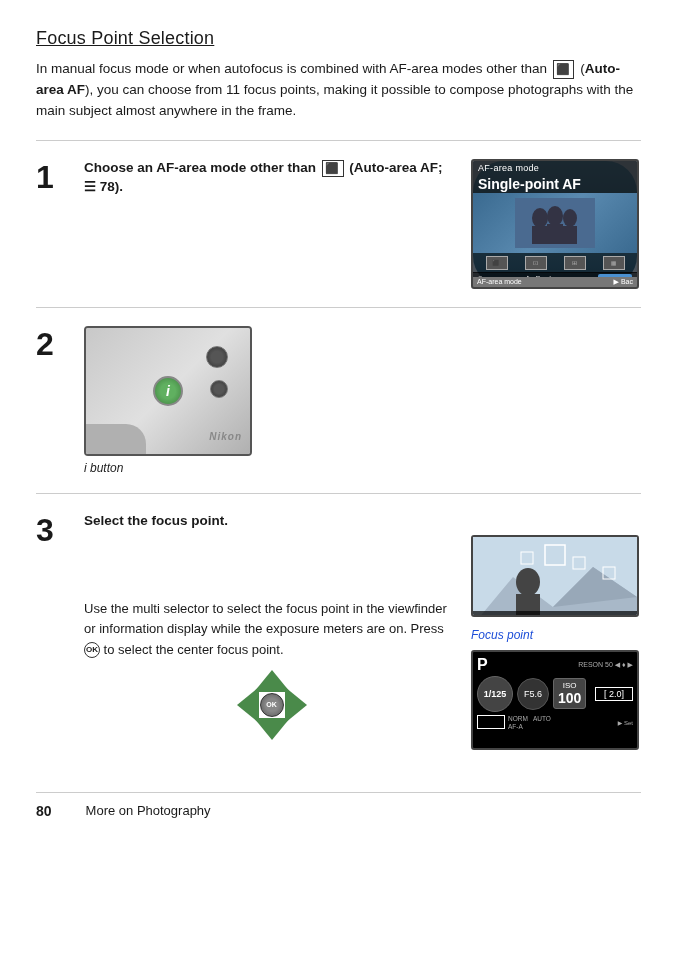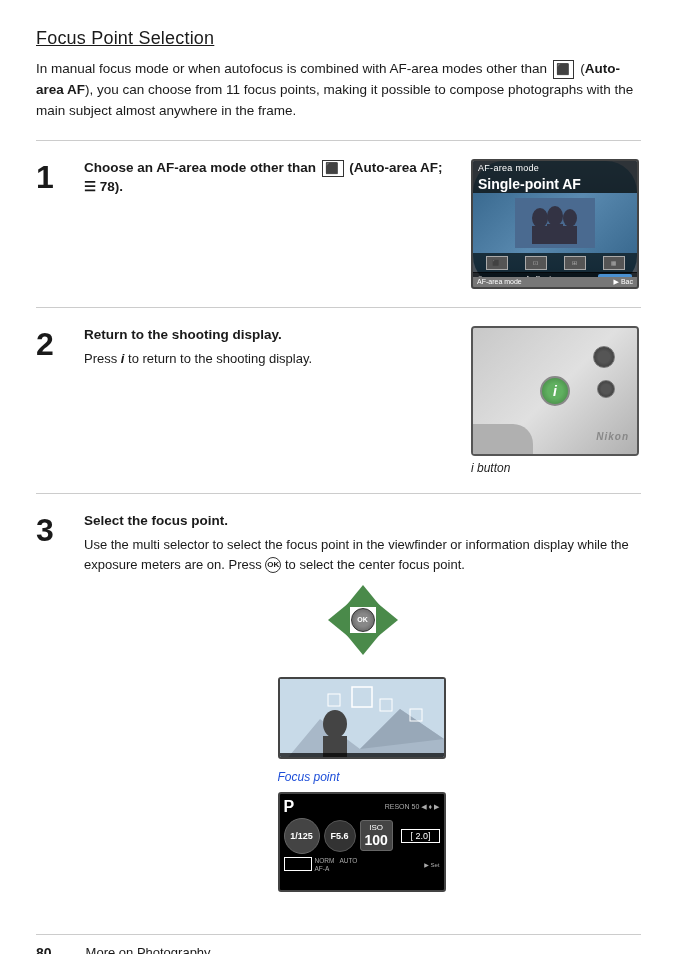--- a/index.html
+++ b/index.html
@@ -336,21 +336,21 @@
       background: #333;
       border: 1px solid #555;
       border-radius: 50%;
       width: 32px;
       height: 32px;
       display: flex;
       align-items: center;
       justify-content: center;
       color: #fff;
       font-size: 9px;
-      font-weight: bold;
+      font-weight: normal;
     }
 
     .info-screen .iso-block {
       background: #444;
       border: 1px solid #666;
       border-radius: 3px;
       padding: 2px 4px;
       color: #fff;
       font-size: 8px;
       text-align: center;
@@ -415,23 +415,22 @@
     }
 
     .step3-left {
       display: flex;
       flex-direction: column;
       align-items: center;
     }
 
     .step3-row {
       display: flex;
-      align-items: center;
+      align-items: flex-end;
       gap: 12px;
-      flex-direction: column;
     }
 
     .inline-icon {
       display: inline-block;
       font-weight: bold;
       font-style: italic;
     }
 
     .af-icon-inline {
       display: inline-block;
@@ -519,26 +518,20 @@
           <span>AF-area mode</span>
           <span>▶ Bac</span>
         </div>
       </div>
     </div>
   </div>
 </div>
 
 <div class="step">
   <div class="step-number">2</div>
-  <div class="step-content">
-    <div class="step-title">Return to the shooting display.</div>
-    <div class="step-desc">
-      Press <span class="inline-icon"><em>i</em></span> to return to the shooting display.
-    </div>
-  </div>
   <div class="step-image-area">
     <div class="camera-body-2">
       <div class="body-bg">
 
         <div class="btn-top-1"></div>
         <div class="btn-top-2"></div>
 
         <div class="i-button">
             <em>i</em>
           </div>

